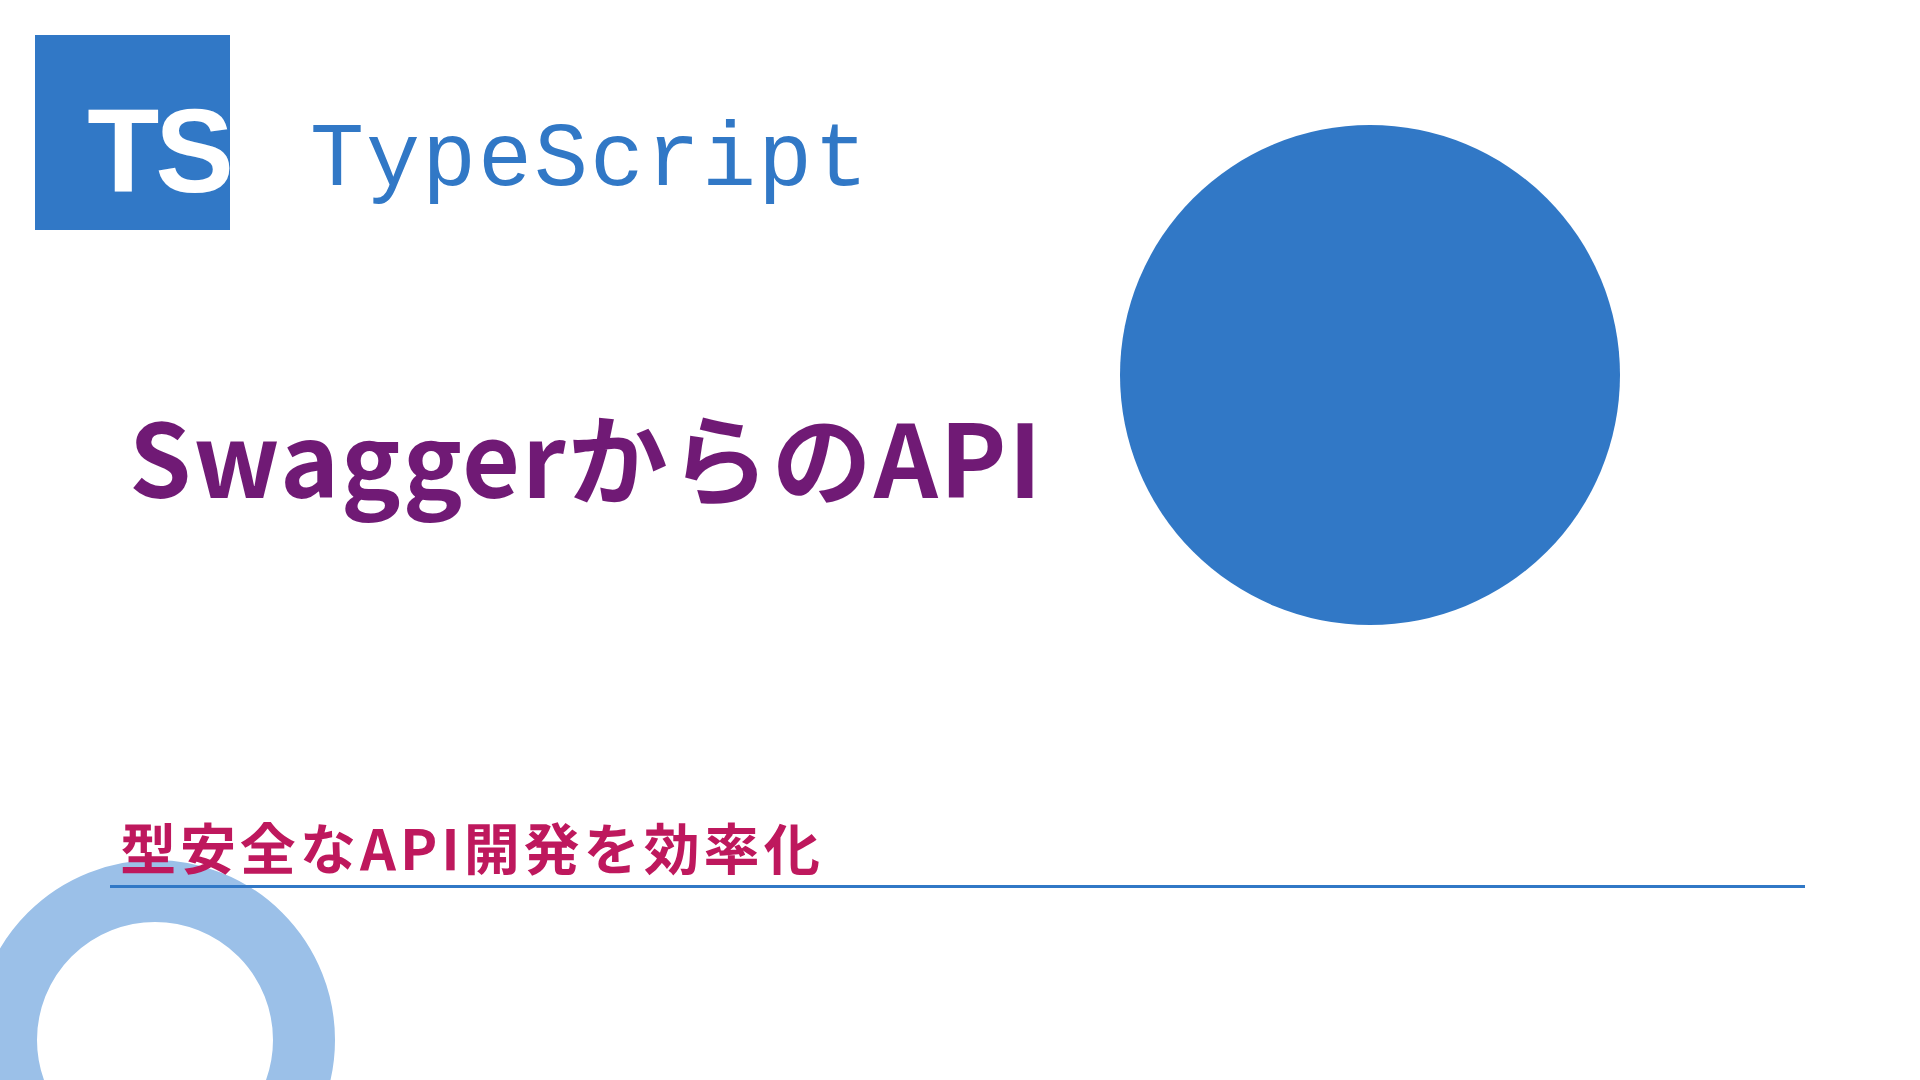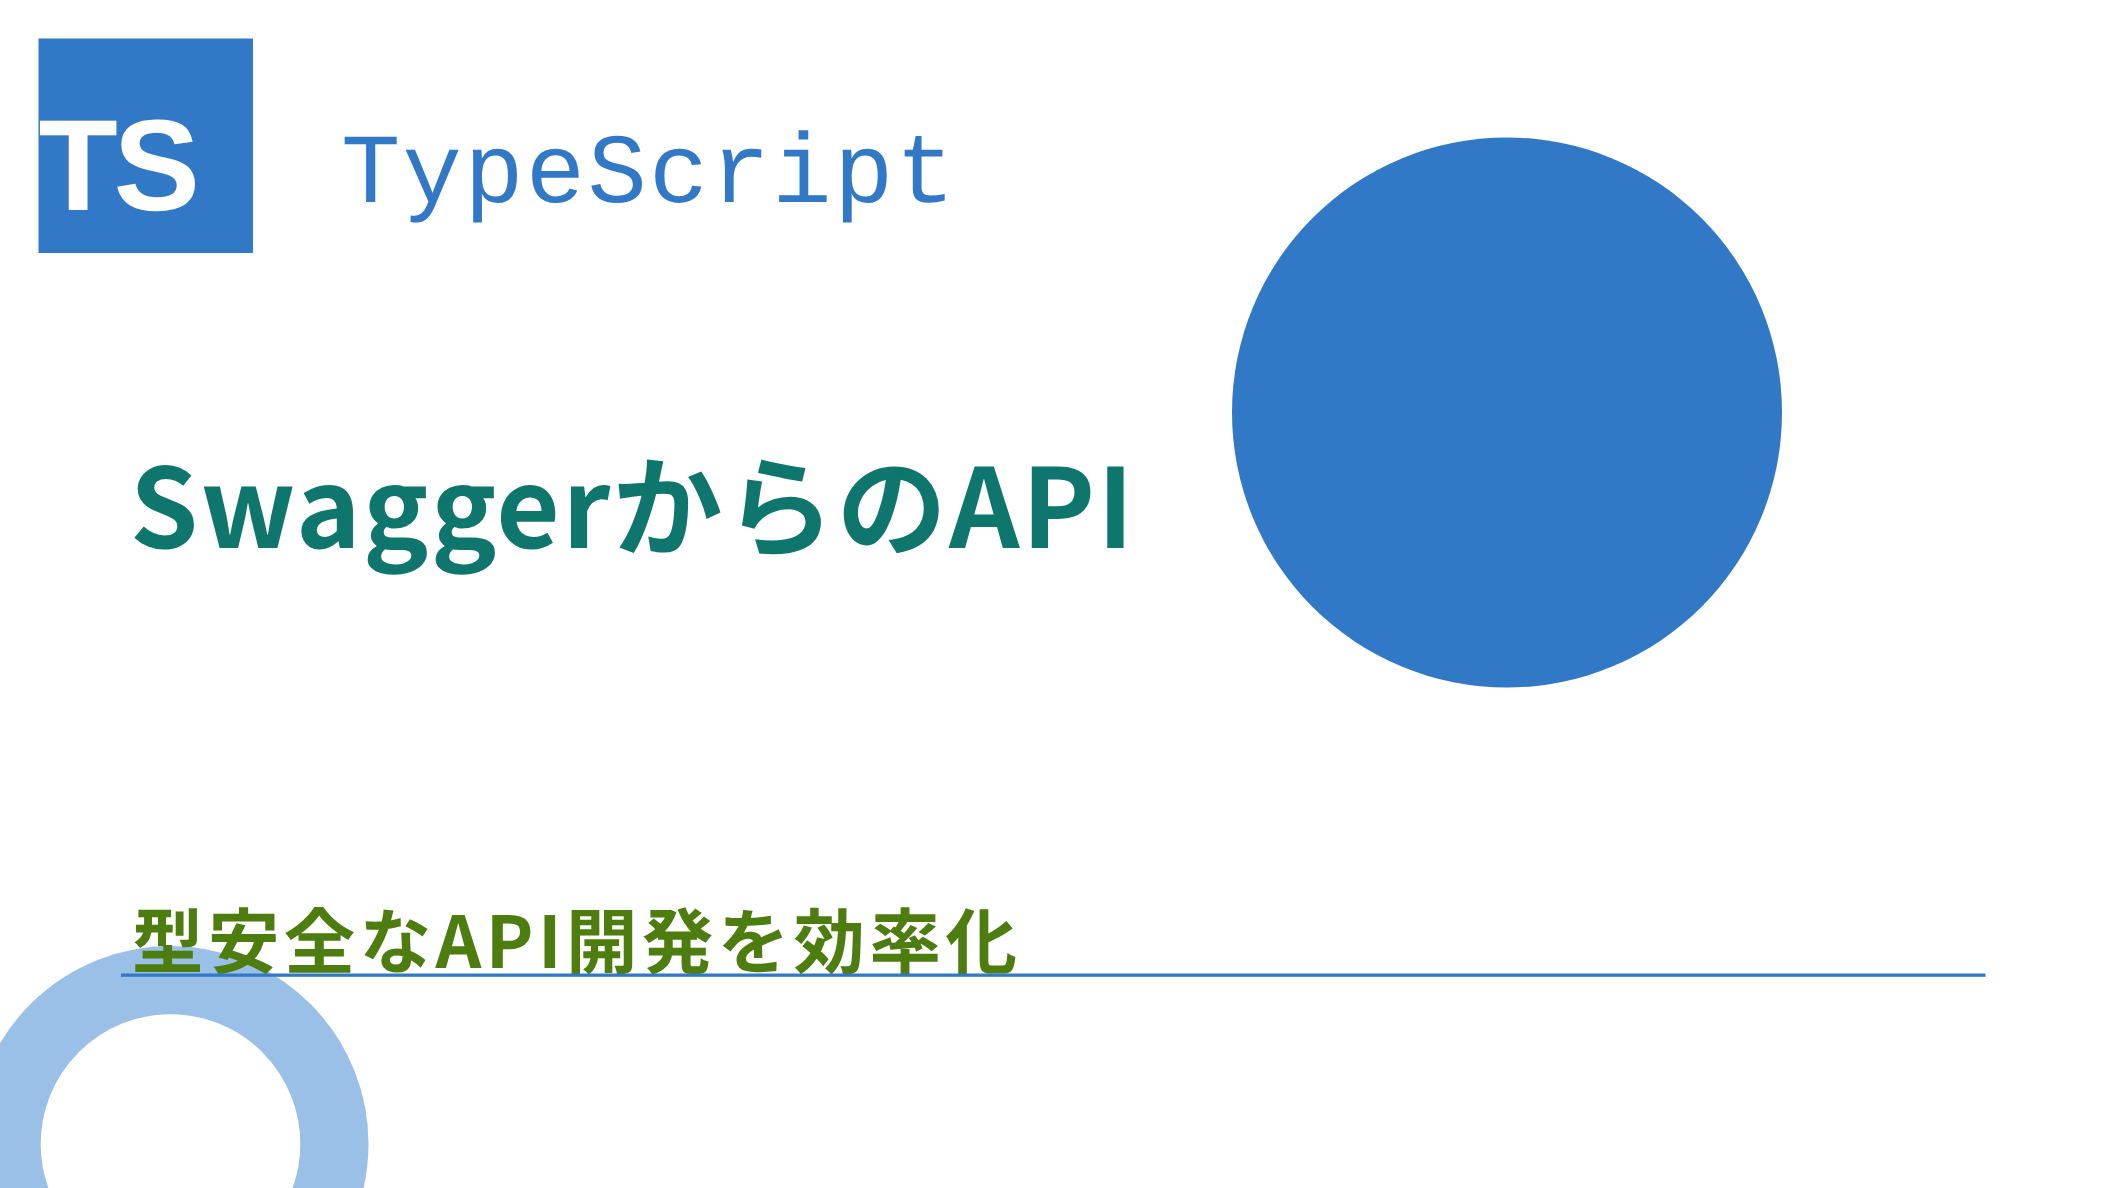--- a/index.html
+++ b/index.html
@@ -17,21 +17,21 @@
     }
     .logo-box {
       position: absolute;
       top: 35px;
       left: 35px;
       width: 195px;
       height: 195px;
       background: #3178c6;
       display: flex;
       align-items: flex-end;
-      justify-content: flex-start;
+      justify-content: flex-end;
       padding-bottom: 20px;
     }
     .logo-text {
       color: #ffffff;
       font-size: 118px;
       font-weight: 700;
       font-family: "Segoe UI", Arial, sans-serif;
       letter-spacing: -4px;
       line-height: 1;
     }
@@ -41,33 +41,33 @@
       left: 310px;
       color: #3178c6;
       font-size: 90px;
       font-weight: 500;
       font-family: Liberation Mono, monospace;
       letter-spacing: 2px;
     }
     .main-title {
       position: absolute;
       top: 370px;
-      left: 118px;
-      color: #0f766e;
+      left: 129px;
+      color: #701a75;
       font-size: 100px;
       font-weight: 700;
       line-height: 1.7;
       letter-spacing: 2px;
     }
     .subtitle {
       position: absolute;
       top: 805px;
       left: 120px;
-      color: #4d7c0f;
-      font-size: 65px;
+      color: #be185d;
+      font-size: 56px;
       font-weight: 700;
       letter-spacing: 4px;
     }
     .underline {
       position: absolute;
       top: 885px;
       left: 110px;
       width: 1695px;
       height: 3px;
       background: #3178c6;

